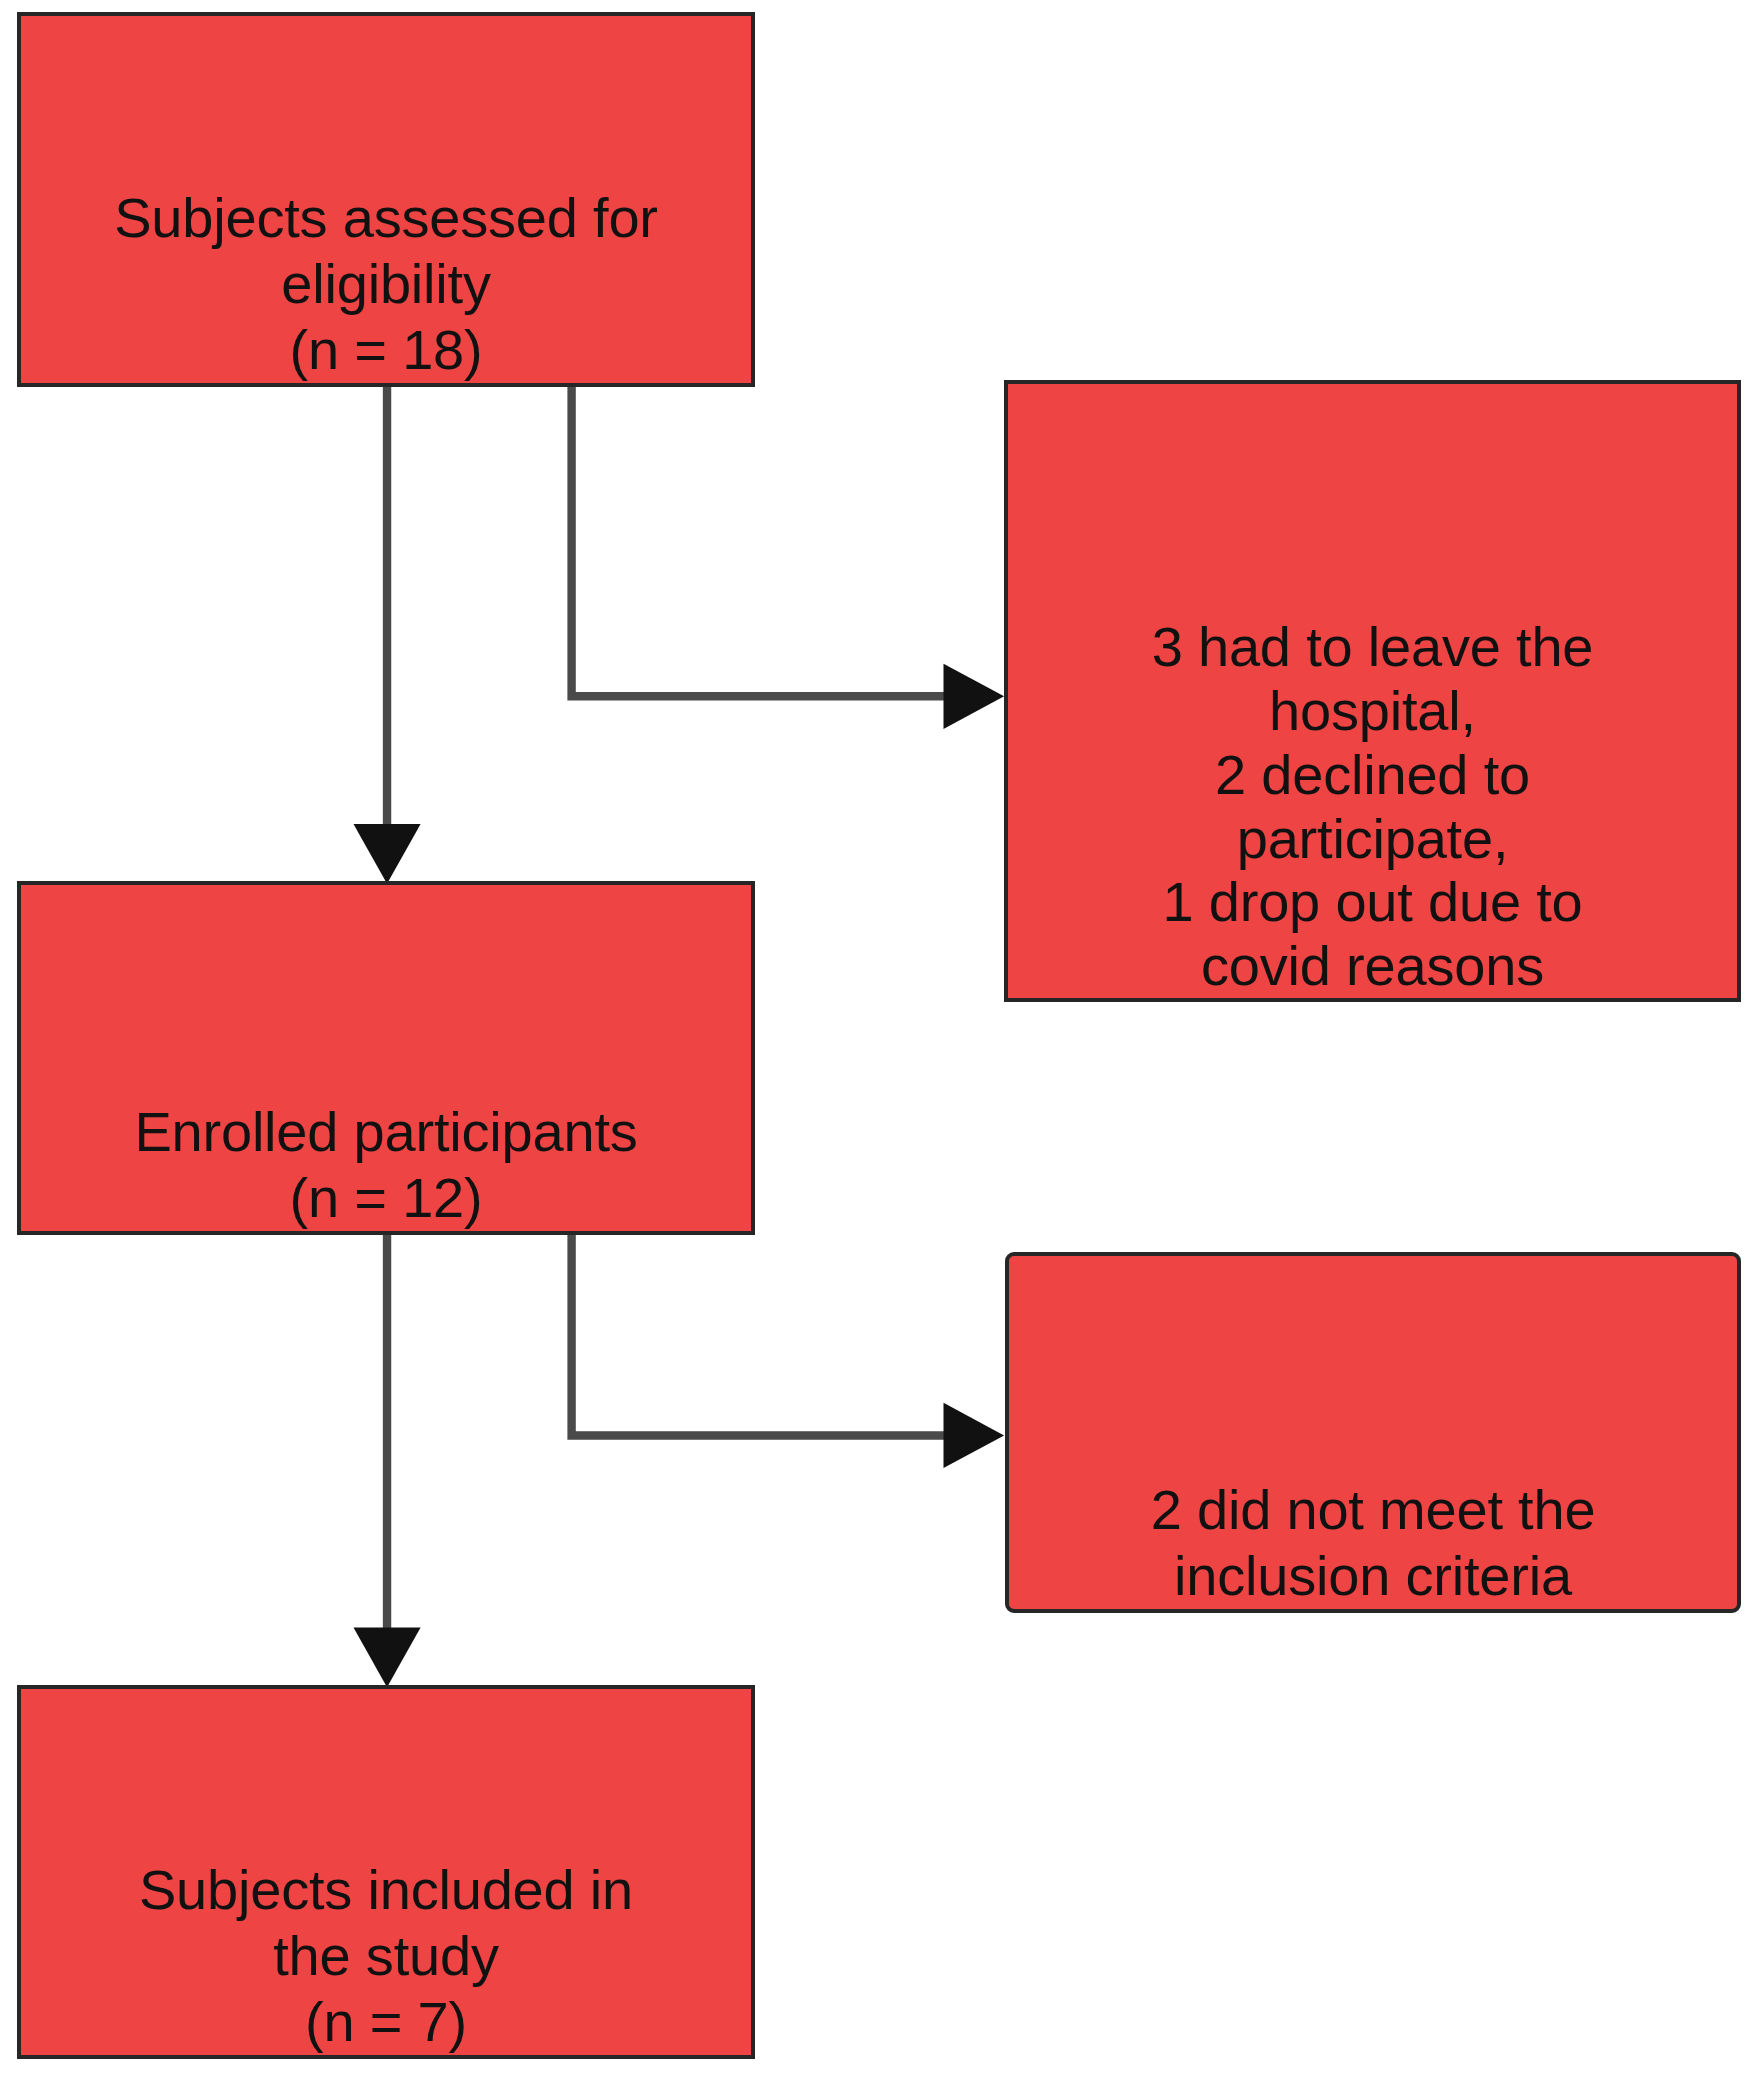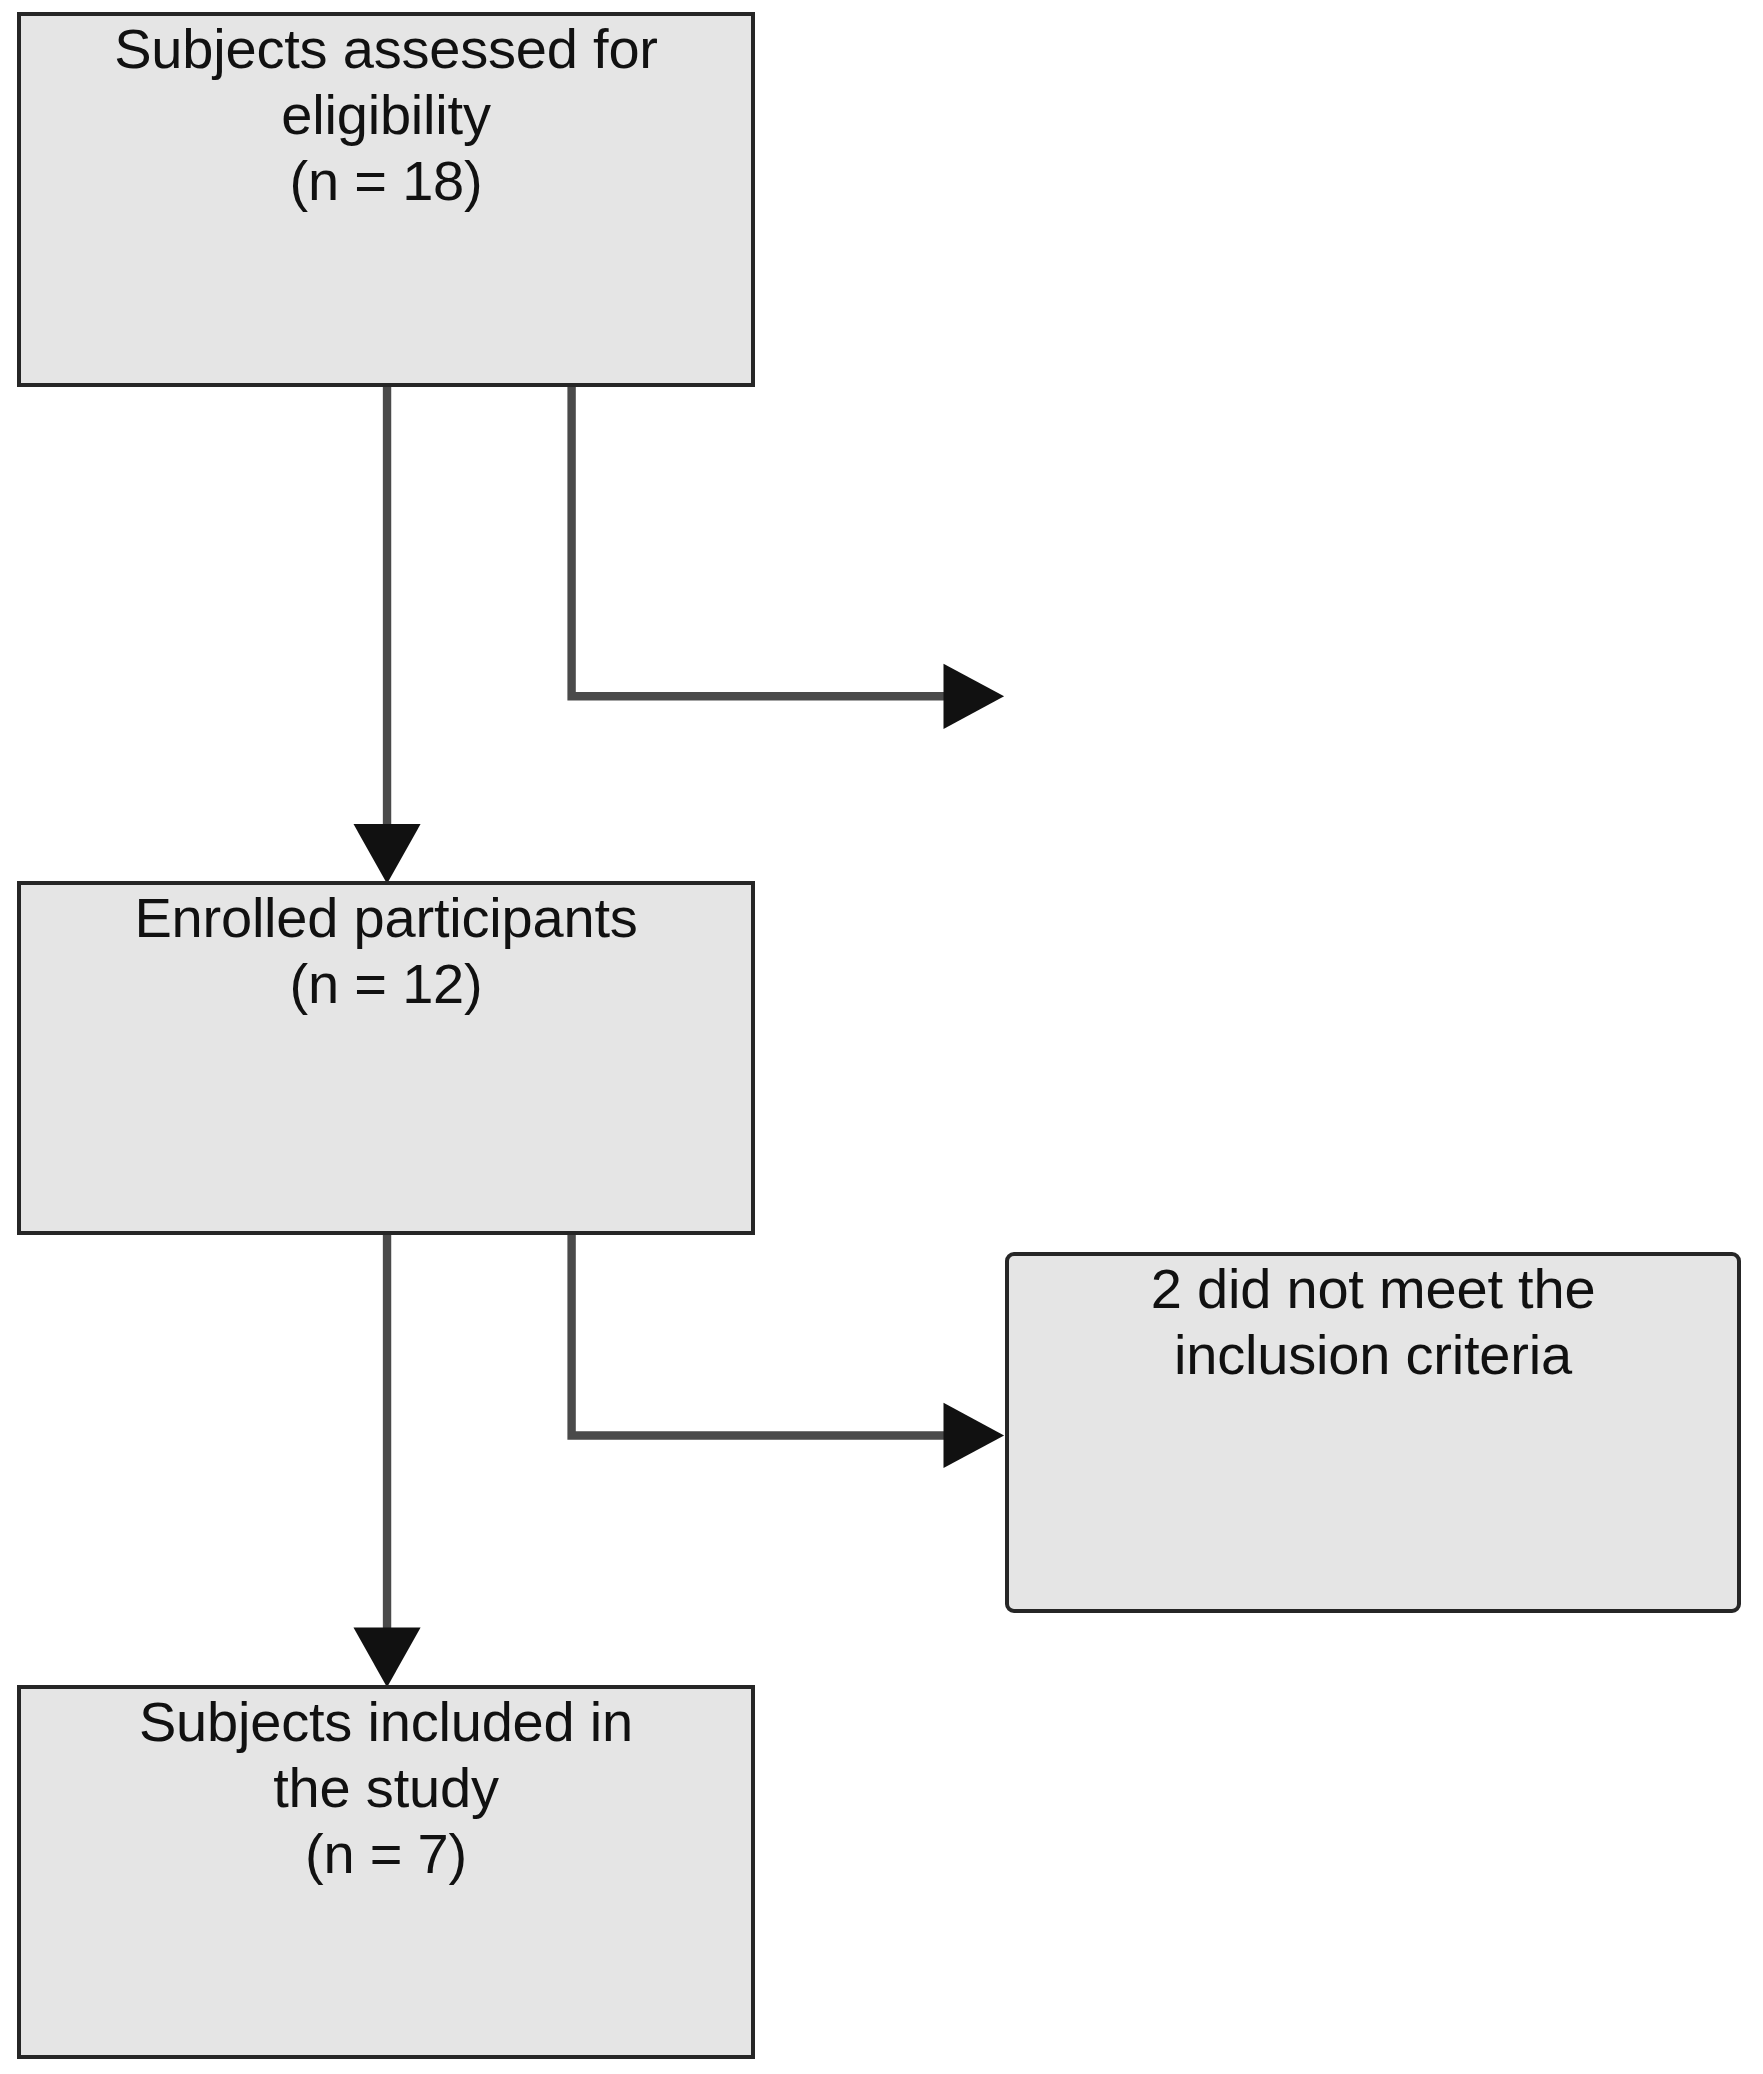--- a/index.html
+++ b/index.html
@@ -13,23 +13,23 @@
     width: 1764px;
     height: 2074px;
     background: #ffffff;
     font-family: "Liberation Sans", "DejaVu Sans", sans-serif;
     overflow: hidden;
   }
   .node {
     position: absolute;
     box-sizing: border-box;
     border: 4.7px solid #262626;
-    background: #e5e5e5;
+    background: #ef4444;
     display: flex;
-    align-items: flex-start;
+    align-items: flex-end;
     justify-content: center;
     text-align: center;
   }
   .node-text {
     font-size: 56px;
     line-height: 1.18;
     color: #111111;
     letter-spacing: -0.2px;
     padding: 0 17px;
     white-space: pre-line;
@@ -74,20 +74,28 @@
     </g>
 
   </svg>
 
   <div class="node" style="left:17px; top:12px; width:738px; height:375px;">
     <div class="node-text">Subjects assessed for
 eligibility
 (n = 18)</div>
   </div>
 
+  <div class="node" style="left:1004px; top:380px; width:737px; height:622px;">
+    <div class="node-text tight">3 had to leave the
+hospital,
+2 declined to
+participate,
+1 drop out due to
+covid reasons</div>
+  </div>
 
   <div class="node" style="left:17px; top:881px; width:738px; height:354px;">
     <div class="node-text">Enrolled participants
 (n = 12)</div>
   </div>
 
   <div class="node" style="left:1005px; top:1252px; width:736px; height:361px;border-radius:9px;">
     <div class="node-text">2 did not meet the
 inclusion criteria</div>
   </div>

